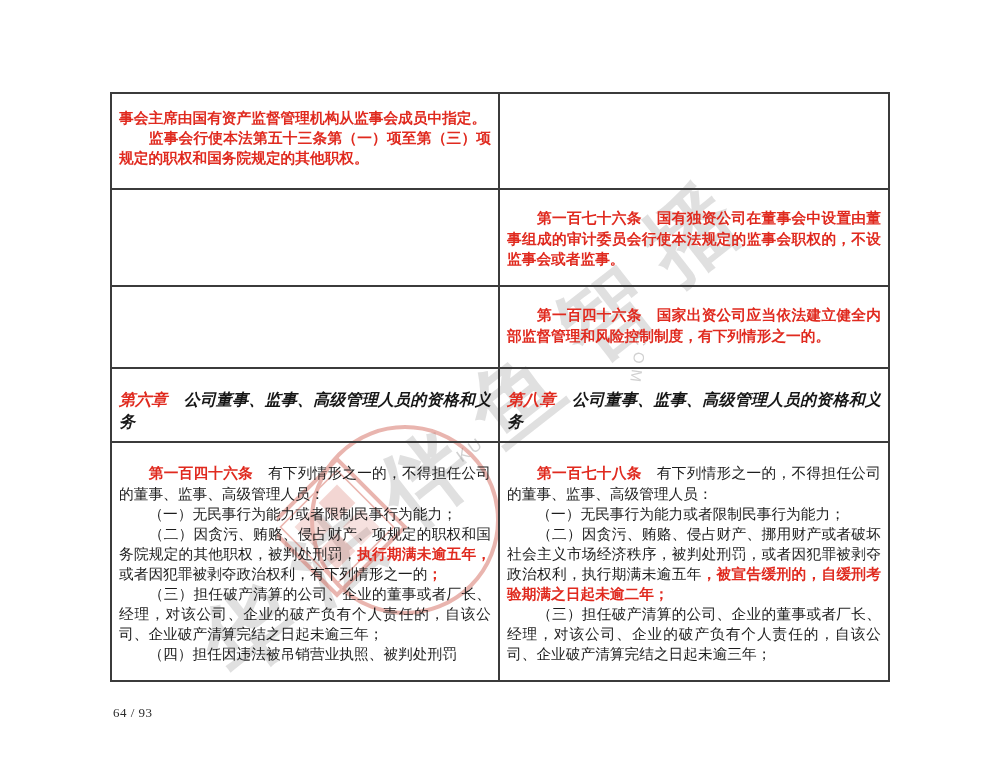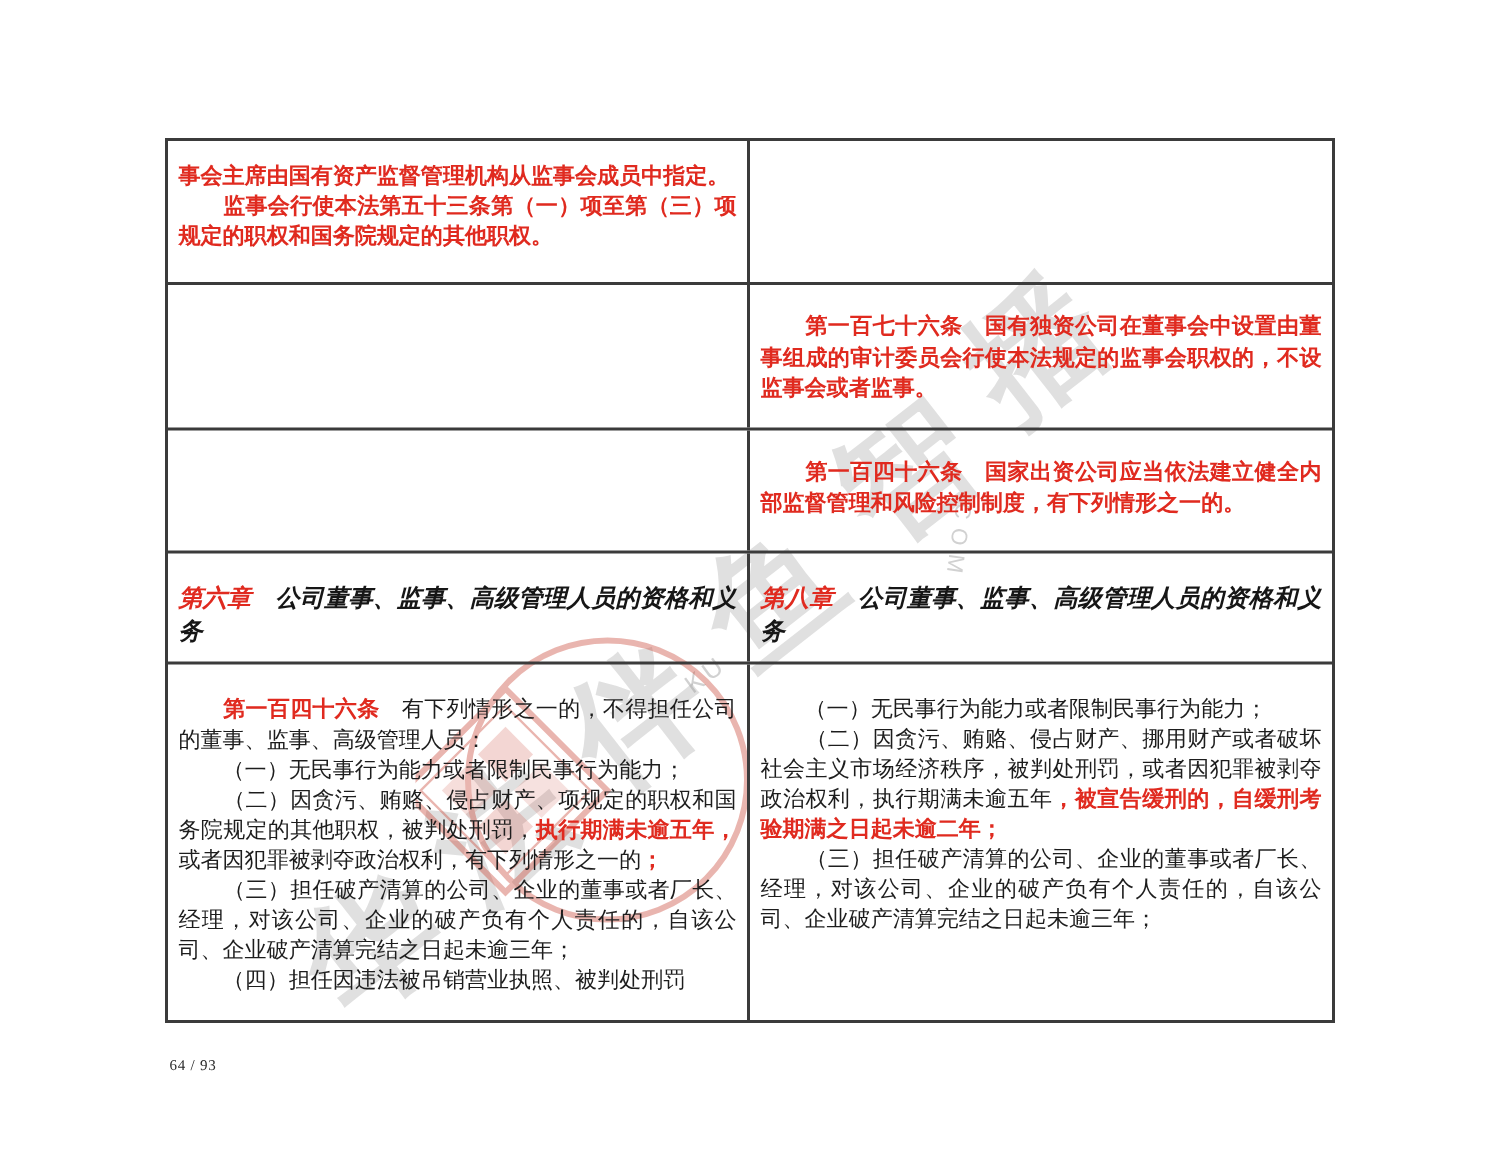--- a/index.html
+++ b/index.html
@@ -95,21 +95,21 @@
     font-family:"Liberation Sans", sans-serif;
   }
   .seg-chapter-title{
     color:#161616;font-weight:700;
     font-family:"Liberation Serif", serif;
   }
 
   
   .page-number{
     position:absolute;left:113px;top:705px;z-index:1;
-    font-size:10px;color:#2a2a2a;
+    font-size:13px;color:#2a2a2a;
     font-family:"Liberation Serif", serif;
     letter-spacing:.5px;
   }
 </style>
 </head>
 <body>
 
 <div class="page">
 
   <div class="watermark">
@@ -166,20 +166,21 @@
       </div>
       <div class="tr">
         <div class="td">
           <p><span class="seg-red-term">　　第一百四十六条</span><span class="seg-black">　有下列情形之一的，不得担任公司的董事、监事、高级管理人员：</span></p>
           <p><span class="seg-black">　　（一）无民事行为能力或者限制民事行为能力；</span></p>
           <p><span class="seg-black">　　（二）因贪污、贿赂、侵占财产、项规定的职权和国务院规定的其他职权，被判处刑罚，</span><span class="seg-red">执行期满未逾五年，</span><span class="seg-black">或者因犯罪被剥夺政治权利，有下列情形之一的</span><span class="seg-red">；</span></p>
           <p><span class="seg-black">　　（三）担任破产清算的公司、企业的董事或者厂长、经理，对该公司、企业的破产负有个人责任的，自该公司、企业破产清算完结之日起未逾三年；</span></p>
           <p><span class="seg-black">　　（四）担任因违法被吊销营业执照、被判处刑罚</span></p>
         </div>
         <div class="td">
+          <p><span class="seg-red-term">　　第一百七十八条</span><span class="seg-black">　有下列情形之一的，不得担任公司的董事、监事、高级管理人员：</span></p>
           <p><span class="seg-black">　　（一）无民事行为能力或者限制民事行为能力；</span></p>
           <p><span class="seg-black">　　（二）因贪污、贿赂、侵占财产、挪用财产或者破坏社会主义市场经济秩序，被判处刑罚，或者因犯罪被剥夺政治权利，执行期满未逾五年</span><span class="seg-red">，被宣告缓刑的，自缓刑考验期满之日起未逾二年；</span></p>
           <p><span class="seg-black">　　（三）担任破产清算的公司、企业的董事或者厂长、经理，对该公司、企业的破产负有个人责任的，自该公司、企业破产清算完结之日起未逾三年；</span></p>
         </div>
       </div>
     </div>
 
   <div class="page-number">64 / 93</div>
 
 </div>

